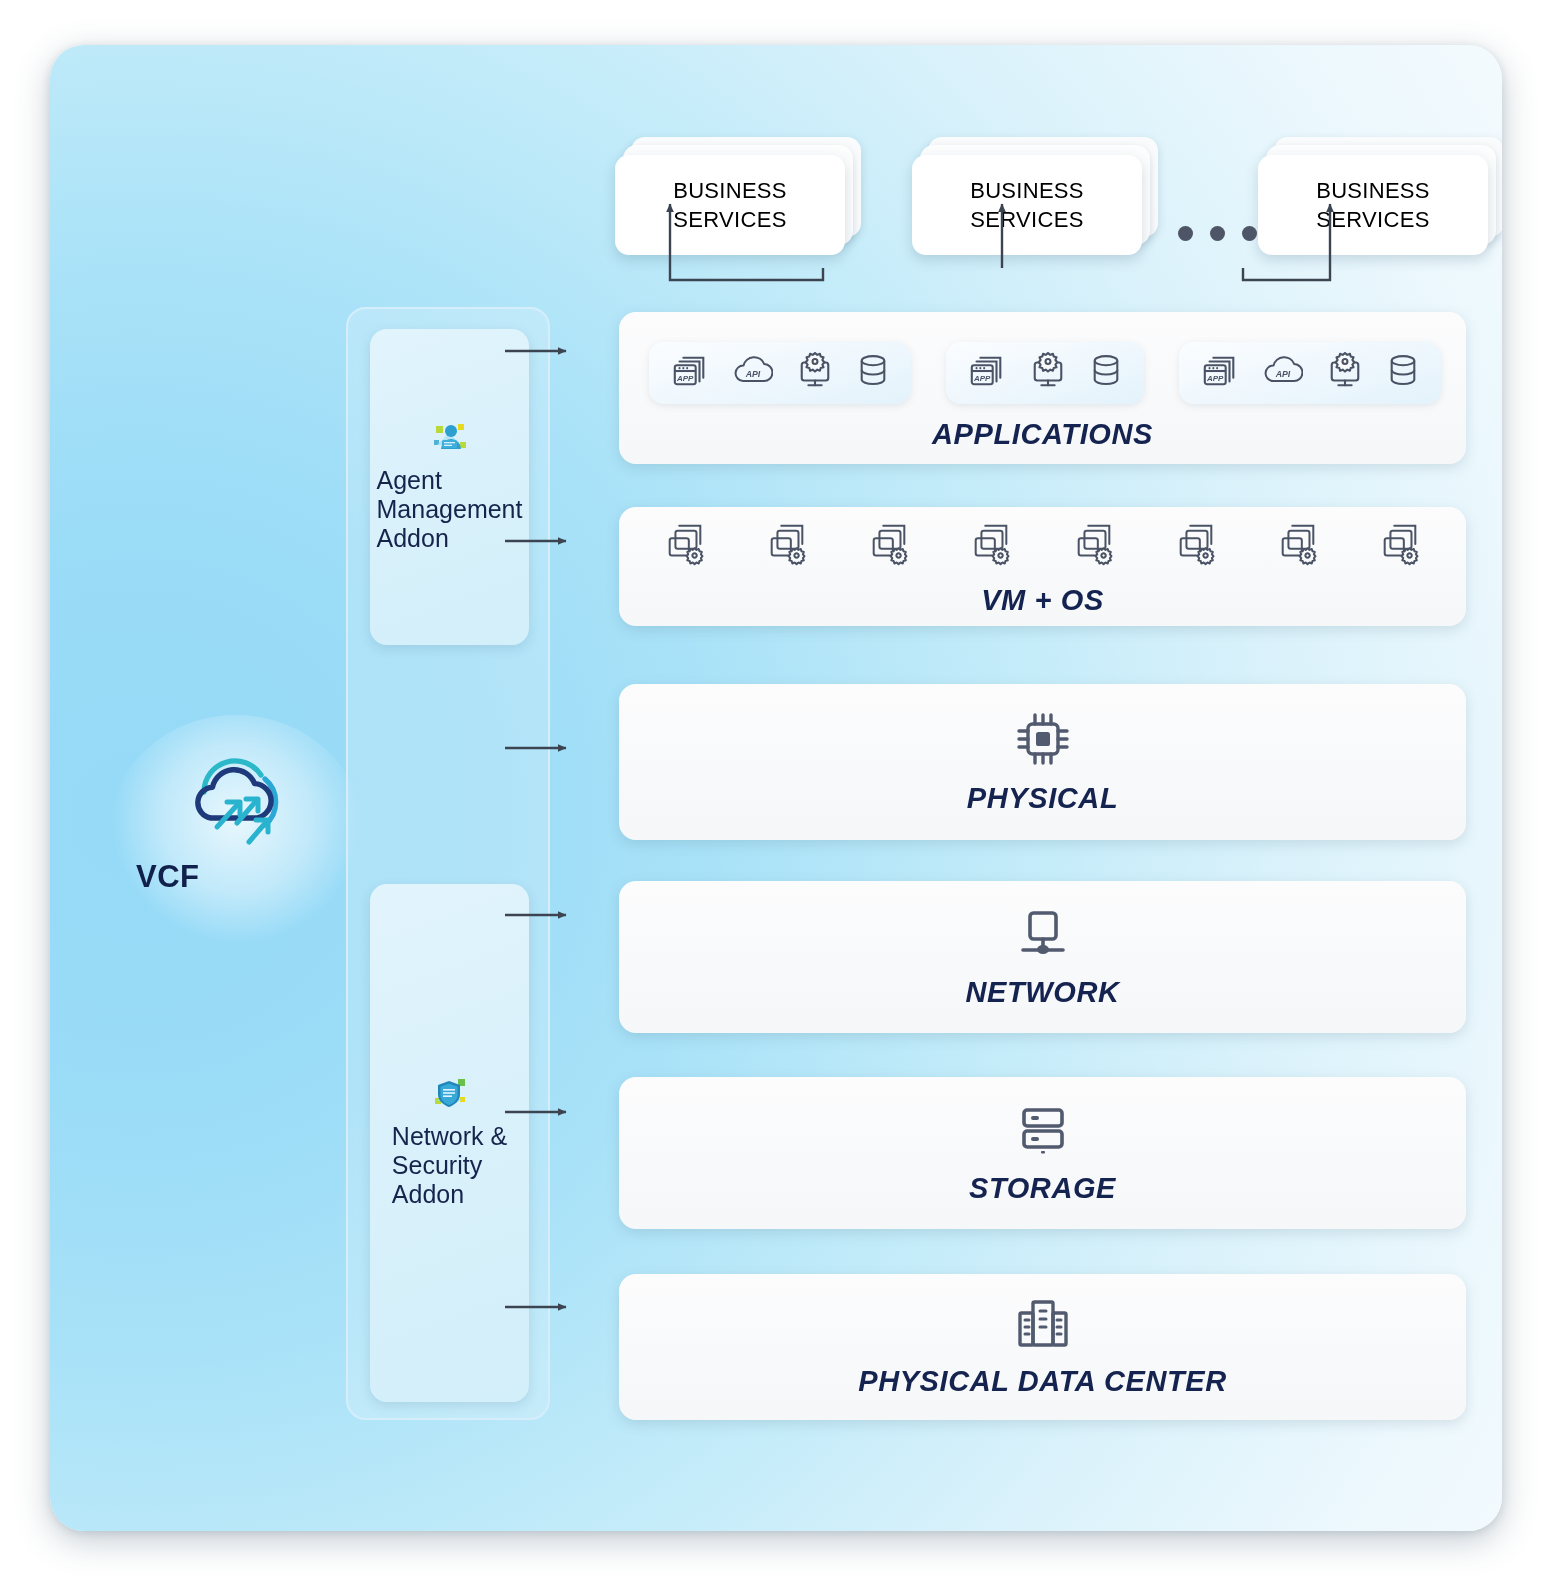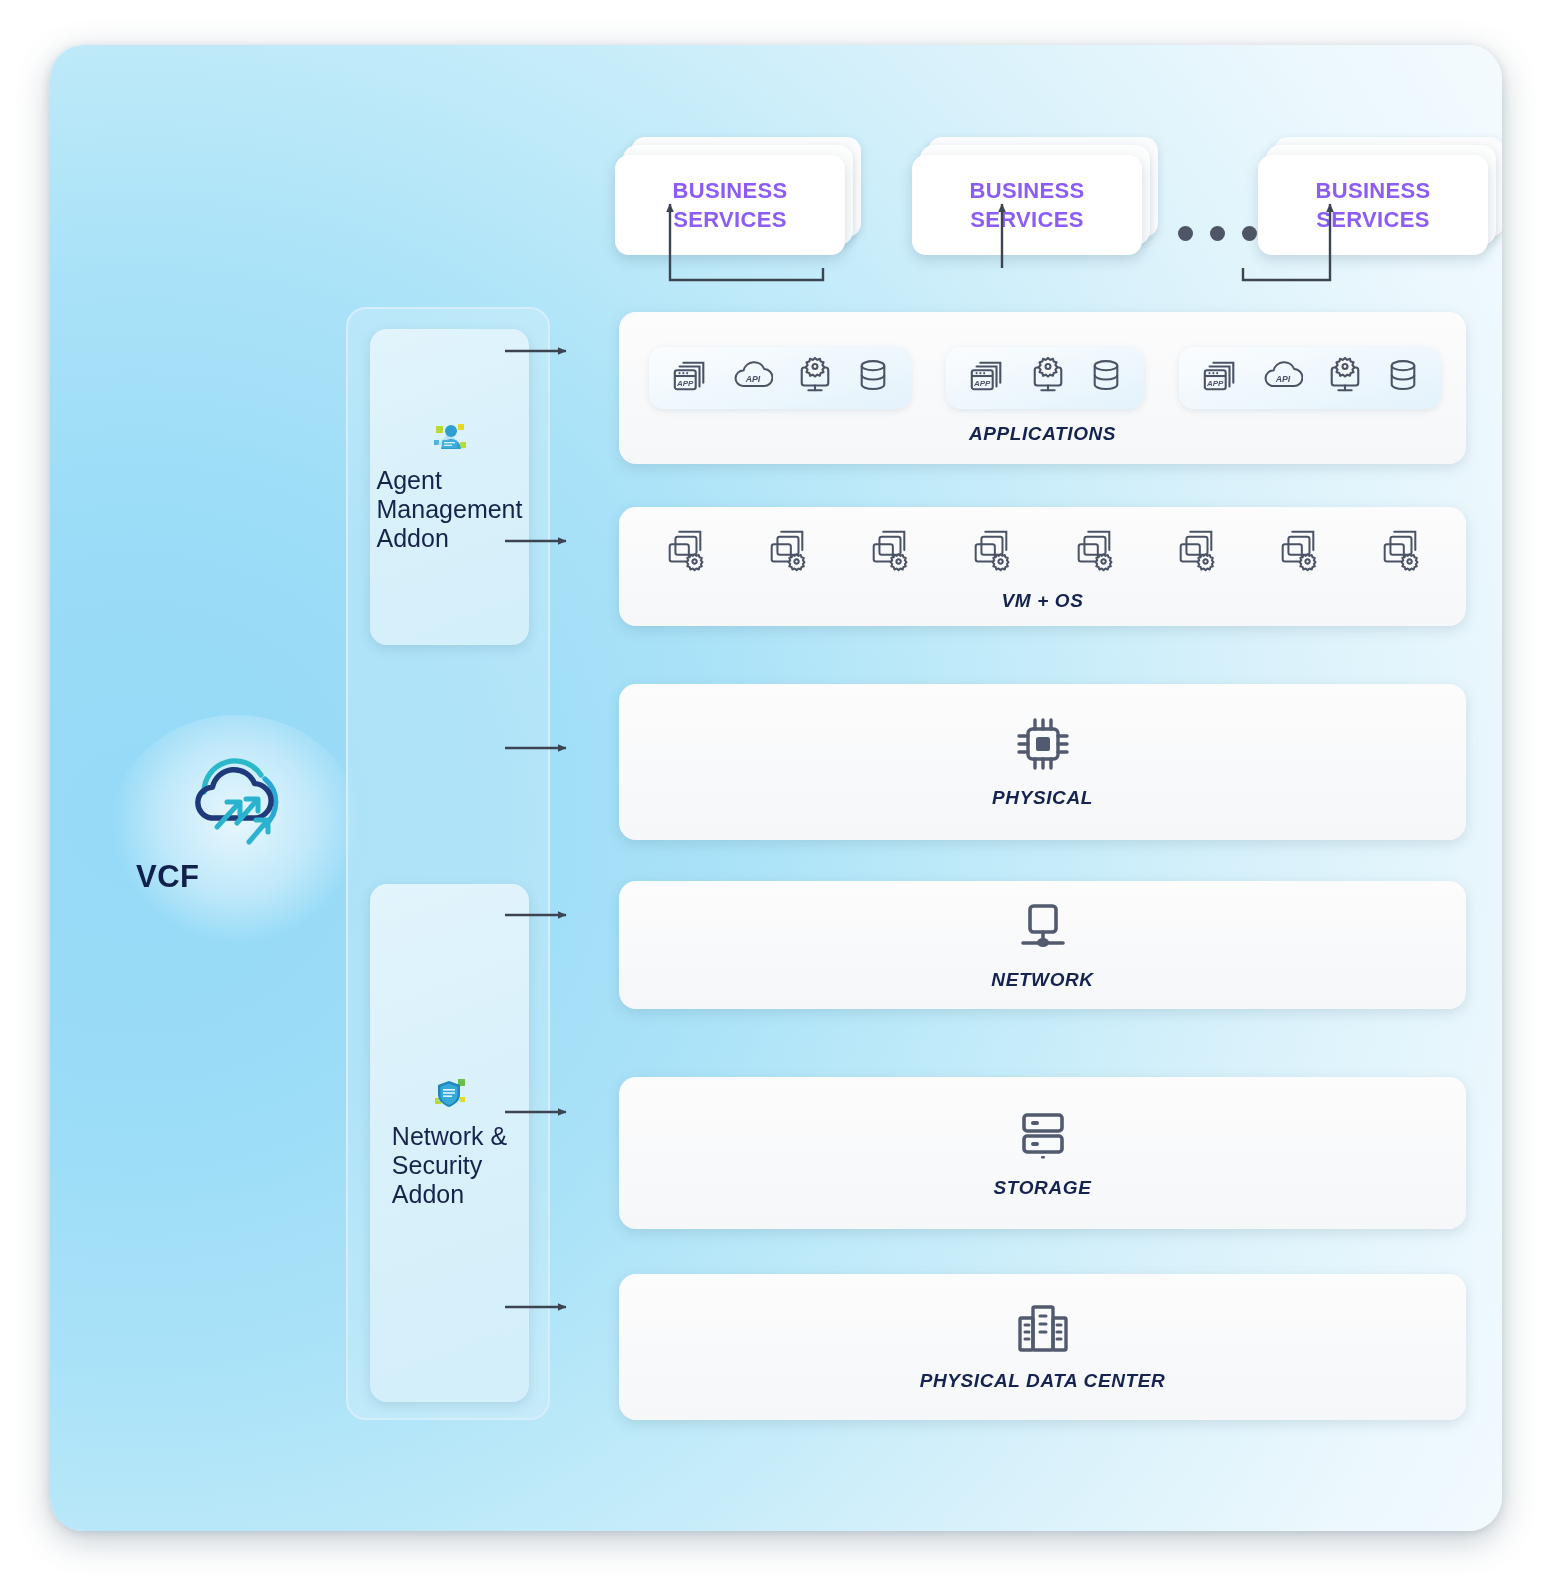--- a/index.html
+++ b/index.html
@@ -95,21 +95,21 @@
   
   .stack-row {
     position: absolute; left: 569px; width: 847px;
     border-radius: 17px;
     background: linear-gradient(180deg, #fcfcfd 0%, #f8f9fa 60%, #f6f7f8 100%);
     box-shadow: 0 4px 13px rgba(70,100,120,.17);
     display: flex; flex-direction: column;
     align-items: center; justify-content: center; font-style: italic;
   }
   .stack-title {
-    font-size: 19px; font-weight: bold; letter-spacing: .6px;
+    font-size: 29px; font-weight: bold; letter-spacing: .6px;
     color: #14234f; text-align: center;
   }
 
   
   #row-applications { top: 267px; height: 152px; align-items: stretch; }
   .app-groups {
     display: flex; align-items: center;
     gap: 35px; padding: 16px 30px 0 30px;
     justify-content: flex-start;
   }
@@ -127,21 +127,21 @@
   #row-vmos { top: 462px; height: 119px; }
   .vm-strip {
     display: flex; align-items: center;
     justify-content: space-between;
     width: 760px; padding-top: 6px;
   }
   #row-vmos .stack-title { margin-top: 12px; }
 
   
   #row-compute  { top: 639px;  height: 156px; }
-  #row-network  { top: 836px;  height: 128px; }
+  #row-network  { top: 836px;  height: 152px; }
   #row-storage  { top: 1032px; height: 152px; }
   #row-pdc      { top: 1229px; height: 146px; }
   .big-icon { margin-bottom: 10px; }
 
   
   .bs-wrap { position: absolute; width: 238px; height: 110px; }
   .bs-wrap .sheet {
     position: absolute;
     width: 230px; height: 100px;
     border-radius: 14px;
@@ -149,22 +149,22 @@
     box-shadow: 0 3px 9px rgba(70,100,125,.20);
   }
   .bs-wrap .sheet.s3 { left: 16px; top: 0px;  background: #fafbfc; }
   .bs-wrap .sheet.s2 { left: 8px;  top: 8px;  background: #fcfdfd; }
   .bs-wrap .sheet.s1 {
     left: 0px;  top: 18px; background: #ffffff;
     display: flex; align-items: center; justify-content: center;
     box-shadow: 0 5px 13px rgba(70,100,125,.22);
   }
   .bs-label {
-    font-size: 22px; font-weight: bold; line-height: 29px;
-    color: #8b5cf6; text-align: center; letter-spacing: .3px;
+    font-size: 22px; font-weight: normal; line-height: 29px;
+    color: #000000; text-align: center; letter-spacing: .3px;
   }
   #bs-1 { left: 565px; top: 92px; }
   #bs-2 { left: 862px; top: 92px; }
   #bs-3 { left: 1208px; top: 92px; }
 
   #bs-dots {
     position: absolute; left: 1128px; top: 181px;
     display: flex; gap: 17px;
   }
   #bs-dots span {

